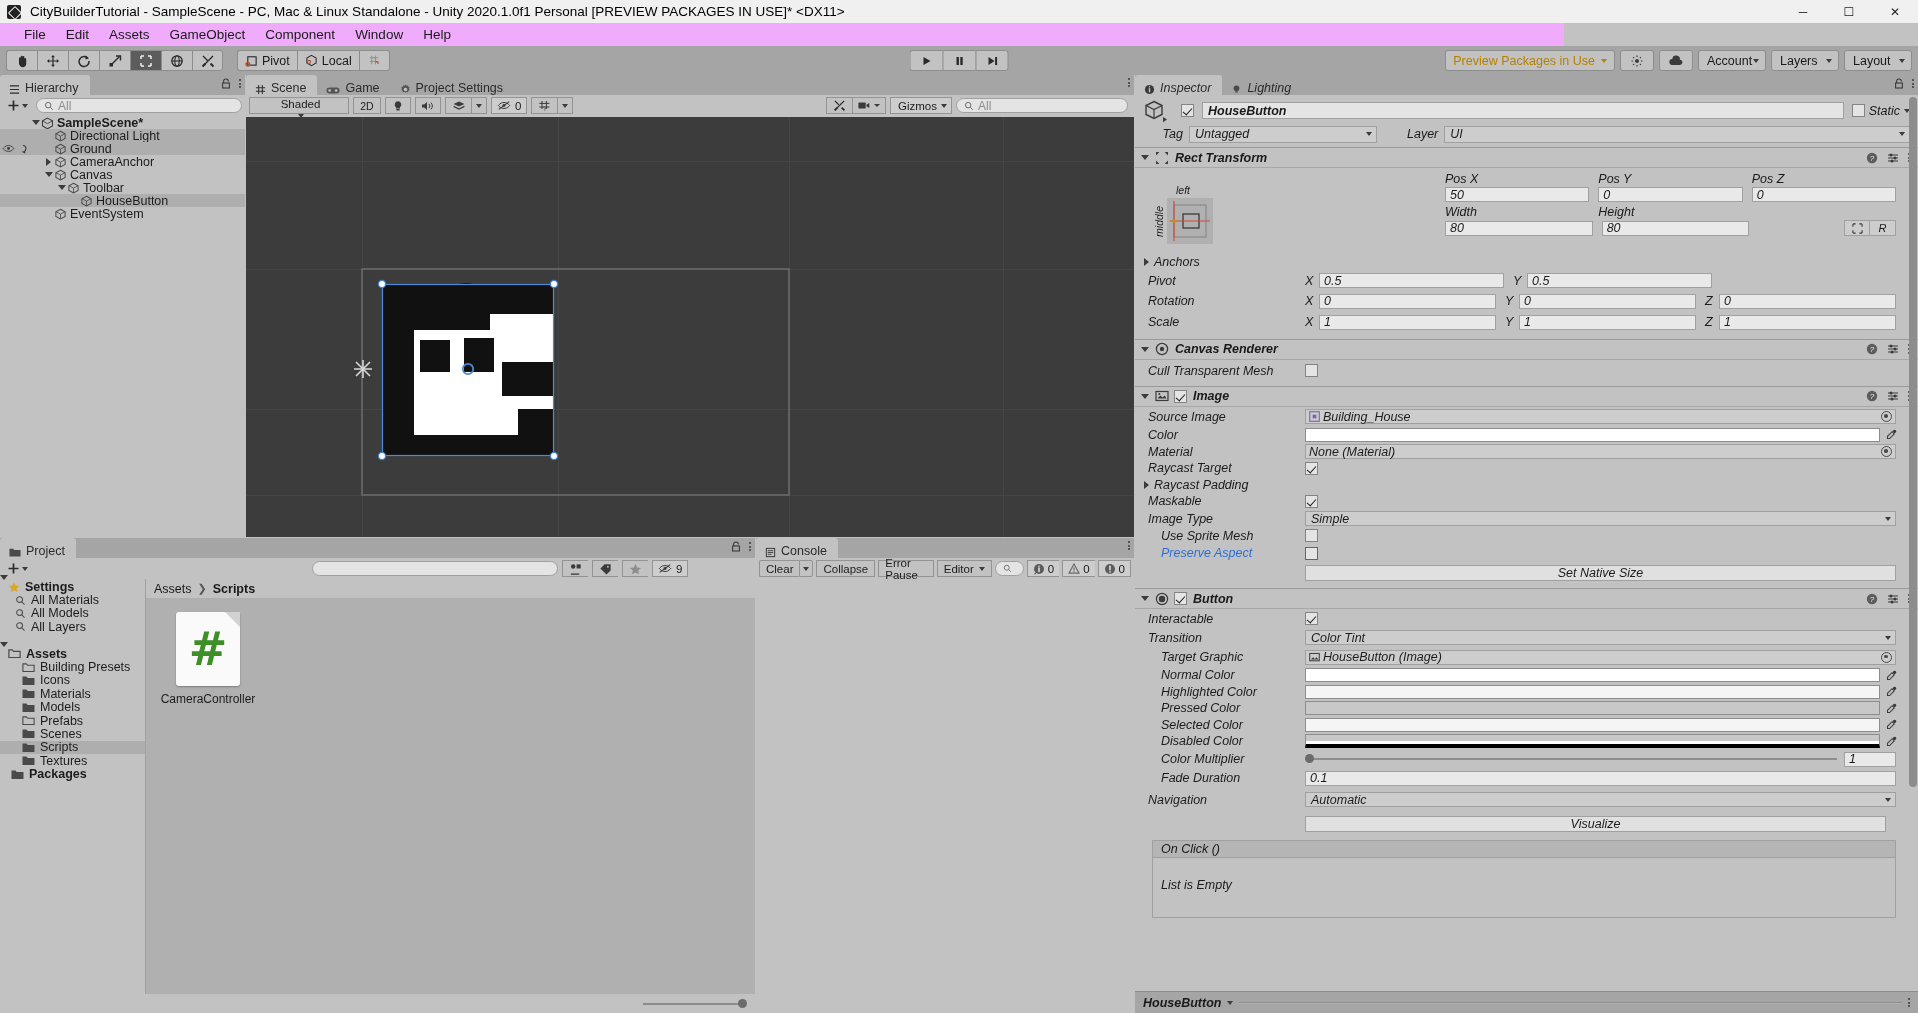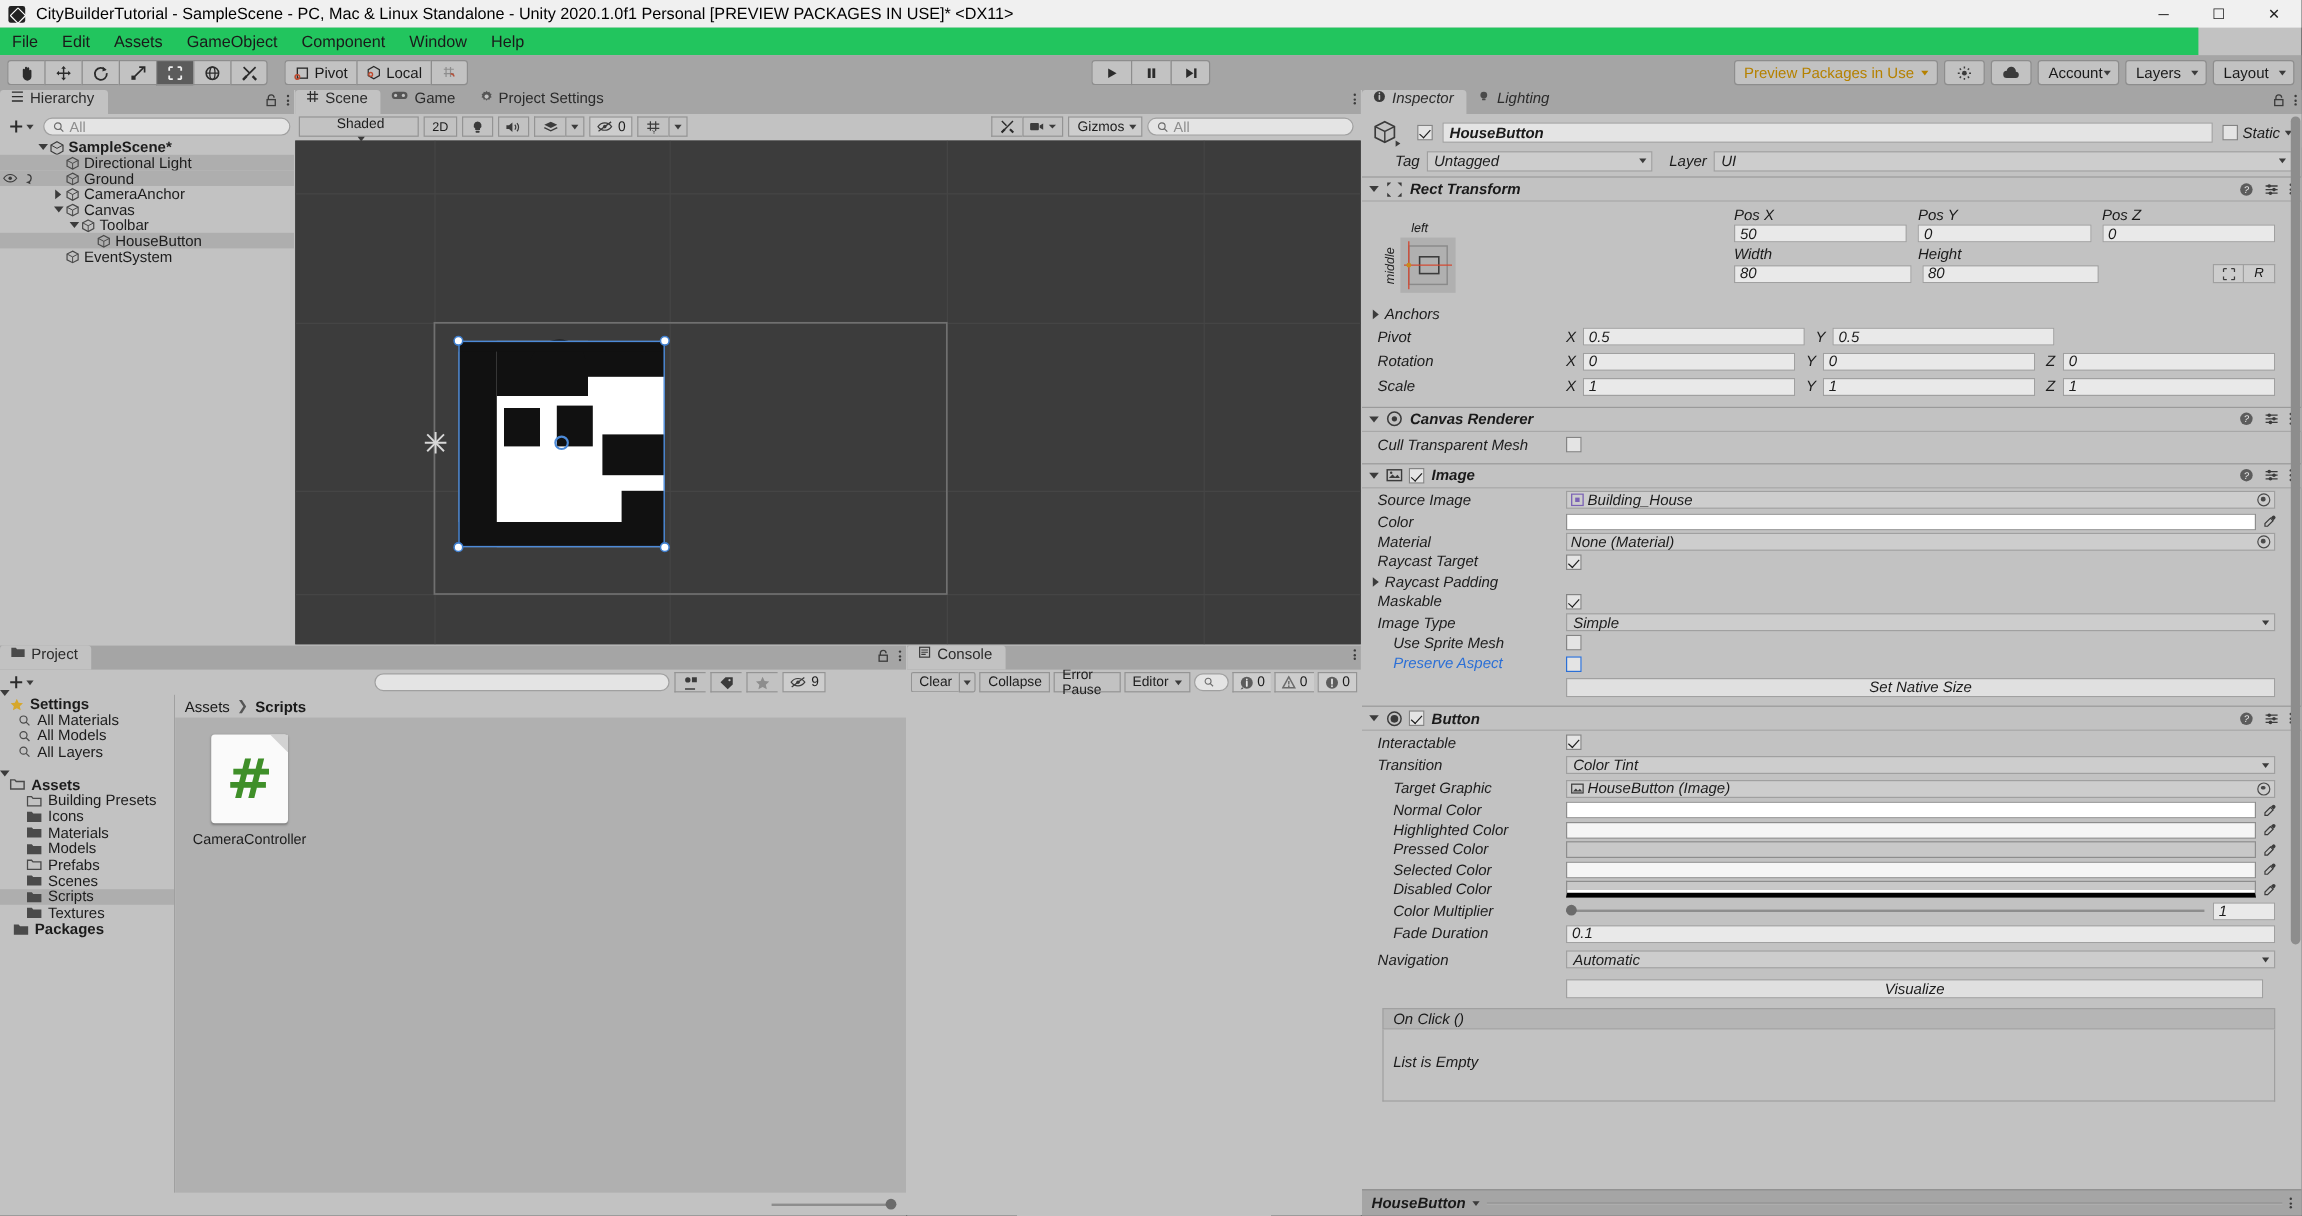--- a/index.html
+++ b/index.html
@@ -29,22 +29,22 @@
   }
   .titlebar .title-text { font-size: 13.5px; color: #000; white-space: nowrap; }
   .win-buttons { position: absolute; right: 0; top: 0; height: 23px; display: flex; }
   .win-btn {
     width: 46px; height: 23px; display: flex; align-items: center; justify-content: center;
     font-size: 12px; color: #222;
   }
 
   
   .menubar {
-    position: absolute; left: 0; top: 23px; width: 1832px; height: 23px;
-    background: #22c55e; display: flex; align-items: center; padding-left: 0;
+    position: absolute; left: 0; top: 23px; width: 1564px; height: 23px;
+    background: #f0abfc; display: flex; align-items: center; padding-left: 14px;
   }
   .menubar .menu-item {
     padding: 2px 10px; font-size: 13.5px; color: #1a1a1a; line-height: 17px;
   }
 
   
   .maintoolbar {
     position: absolute; left: 0; top: 46px; width: 1918px; height: 29px;
     background: #a5a5a5; display: flex; align-items: center;
   }
@@ -95,21 +95,21 @@
   }
   .caret { width: 0; height: 0; border-left: 3.5px solid transparent; border-right: 3.5px solid transparent; border-top: 4px solid #3b3b3b; }
   .caret.sm { border-left-width: 3px; border-right-width: 3px; border-top-width: 3.5px; }
 
   
   .panel { position: absolute; background: #c2c2c2; }
   .panel-tabs {
     height: 20px; background: #a5a5a5; display: flex; align-items: flex-end; position: relative;
   }
   .ptab {
-    height: 20px; display: flex; align-items: flex-start; gap: 5px;
+    height: 20px; display: flex; align-items: flex-end; gap: 5px;
     padding: 0 11px 0 9px; font-size: 12.5px; color: #2b2b2b; background: transparent;
   }
   .ptab.active { background: #c2c2c2; border-radius: 3px 3px 0 0; }
   .tab-tools { position: absolute; right: 4px; top: 3px; display: flex; align-items: center; gap: 8px; }
   .panel-toolbar { height: 21px; background: #c2c2c2; display: flex; align-items: center; padding: 0 3px; gap: 4px; }
   .search-field {
     flex: 1; height: 15px; background: #e4e4e4; border: 1px solid #a0a0a0;
     border-radius: 8px; display: flex; align-items: center; padding: 0 7px; gap: 4px;
     font-size: 12px; color: #8d8d8d;
   }
@@ -980,21 +980,21 @@
           <span class="caret"></span>
         </div>
       </div>
 
       <div class="tag-row">
         <span style="width:40px;text-align:right">Tag</span>
         <div class="dd-field" style="width:188px">
           <span>Untagged</span>
           <span class="caret"></span>
         </div>
-        <span style="margin-left:8px">Layer</span>
+        <span style="margin-left:24px">Layer</span>
         <div class="dd-field" style="flex:1">
           <span>UI</span>
           <span class="caret"></span>
         </div>
       </div>
 
       <div class="comp-header" style="margin-top:2px">
         <span class="tri-down"></span>
         <svg width="14" height="14" viewBox="0 0 14 14">
           <g fill="#3b3b3b">

